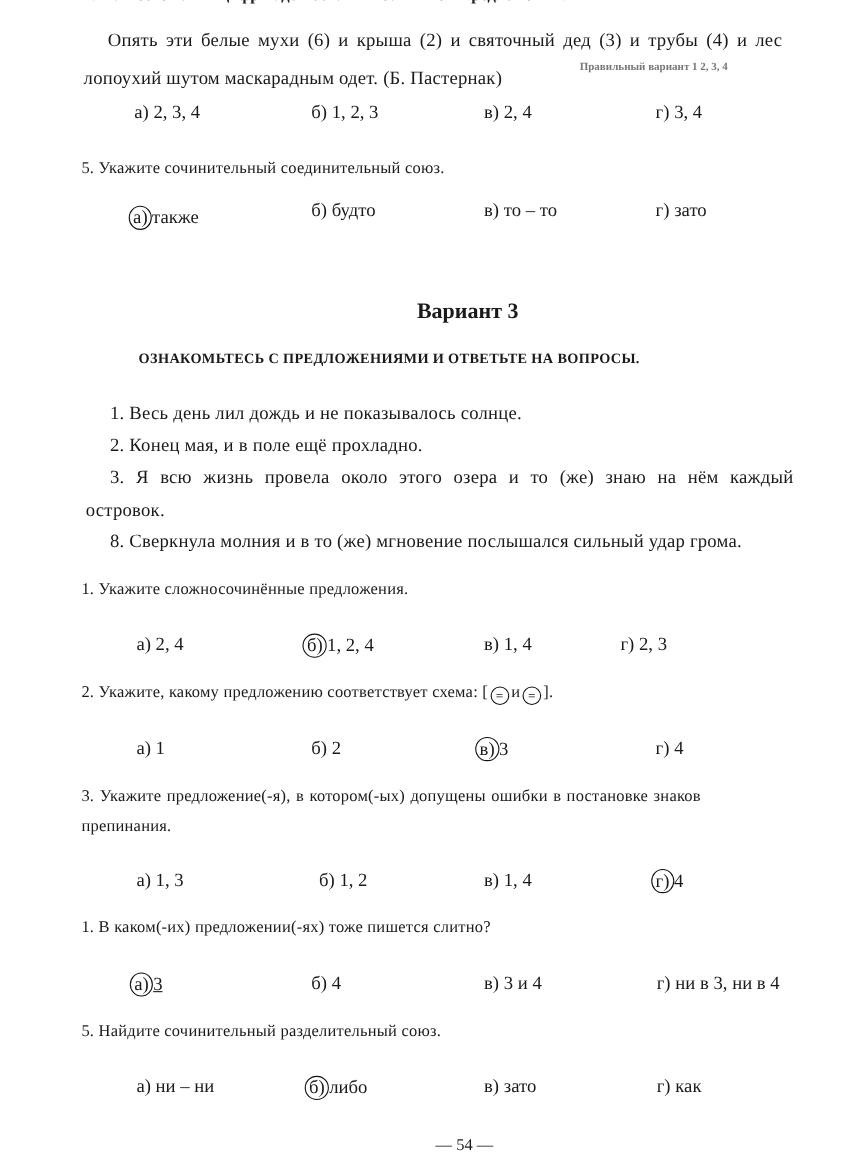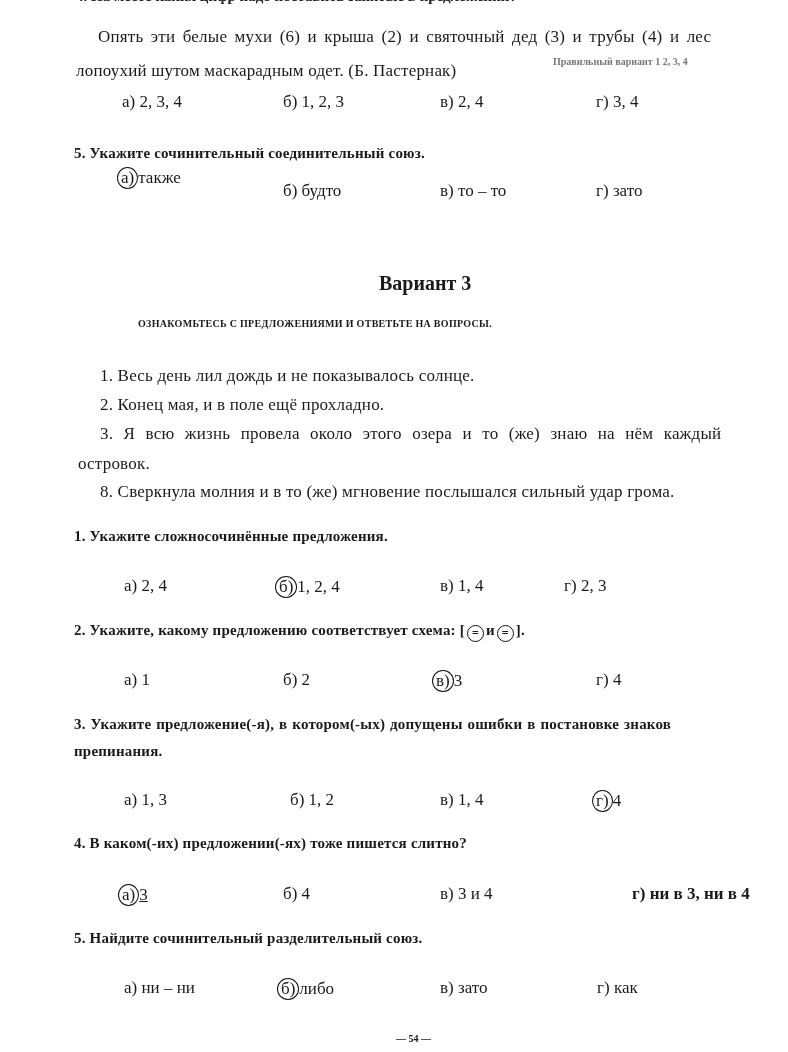--- a/index.html
+++ b/index.html
@@ -1,48 +1,48 @@
 <!DOCTYPE html>
 <html><head>
   <meta charset="utf-8">
   <style>
     html, body { margin: 0; padding: 0; background: #ffffff; }
     body { width: 788px; height: 1052px; position: relative; overflow: hidden;
            font-family: "Liberation Serif", "DejaVu Serif", serif; color: #1a1a1a; }
     .abs { position: absolute; white-space: nowrap; }
     .txt { font-size: 17px; letter-spacing: 0.2px; }
-    .q { font-size: 15px; font-weight: bold; letter-spacing: 0.2px; }
+    .q { font-size: 15px; font-weight: normal; letter-spacing: 0.2px; }
     .opt { font-size: 17px; }
     .circled { display: inline-block; border: 1.5px solid #111; border-radius: 50%;
                padding: 1px 3px; line-height: 18px; margin-left: -5px; }
     .note { font-size: 10px; color: #777; font-weight: bold; }
     .title { font-size: 20px; font-weight: bold; }
-    .caps { font-size: 10px; font-weight: bold; letter-spacing: 0.3px; margin-left: 12px; }
+    .caps { font-size: 13px; font-weight: bold; letter-spacing: 0.3px; }
     .scheme-eq { display: inline-block; width: 15px; height: 15px; border: 1.3px solid #111;
                  border-radius: 50%; text-align: center; line-height: 14px; font-size: 12px;
                  vertical-align: -2px; margin: 0 2px; }
     .cut { color: #222; font-size: 15px; font-weight: bold; }
   </style>
 </head>
 <body>
 
 <div class="abs cut" style="left:76px; top:-12px;">4. На месте каких цифр надо поставить запятые в предложении?</div>
 
 <div class="abs txt" style="left:98px; top:27px; word-spacing:3px;">Опять эти белые мухи (6) и крыша (2) и святочный дед (3) и трубы (4) и лес</div>
 <div class="abs txt" style="left:76px; top:61px;">лопоухий шутом маскарадным одет. (Б. Пастернак)</div>
-<div class="abs note" style="left:553px; top:56px;">Правильный вариант 1 2, 3, 4</div>
+<div class="abs note" style="left:527px; top:56px;">Правильный вариант 1 2, 3, 4</div>
 
 <div class="abs opt" style="left:122px; top:92px;">а) 2, 3, 4</div>
 <div class="abs opt" style="left:283px; top:92px;">б) 1, 2, 3</div>
 <div class="abs opt" style="left:440px; top:92px;">в) 2, 4</div>
 <div class="abs opt" style="left:596px; top:92px;">г) 3, 4</div>
 
 <div class="abs q" style="left:74px; top:145px;">5. Укажите сочинительный соединительный союз.</div>
 
-<div class="abs opt" style="left:122px; top:167px;">
+<div class="abs opt" style="left:122px; top:187px;">
   <span class="circled">а)</span><span>также</span>
 </div>
 <div class="abs opt" style="left:283px; top:181px;">
   <span>б)</span> <span>будто</span>
 </div>
 <div class="abs opt" style="left:440px; top:181px;">
   <span>в)</span> <span>то – то</span>
 </div>
 <div class="abs opt" style="left:596px; top:181px;">
   <span>г)</span> <span>зато</span>
@@ -98,41 +98,41 @@
 <div class="abs opt" style="left:290px; top:790px;">
   <span>б)</span> <span>1, 2</span>
 </div>
 <div class="abs opt" style="left:440px; top:790px;">
   <span>в)</span> <span>1, 4</span>
 </div>
 <div class="abs opt" style="left:597px; top:790px;">
   <span class="circled">г)</span><span>4</span>
 </div>
 
-<div class="abs q" style="left:74px; top:835px;">4. В каком(-их) предложении(-ях) тоже пишется слитно?</div>
+<div class="abs q" style="left:74px; top:835px;">1. В каком(-их) предложении(-ях) тоже пишется слитно?</div>
 <div class="abs opt" style="left:123px; top:884px;text-decoration:underline;">
   <span class="circled">а)</span><span>3</span>
 </div>
 <div class="abs opt" style="left:283px; top:884px;">
   <span>б)</span> <span>4</span>
 </div>
 <div class="abs opt" style="left:440px; top:884px;">
   <span>в)</span> <span>3 и 4</span>
 </div>
-<div class="abs opt" style="left:632px; top:884px;font-weight:bold;">
+<div class="abs opt" style="left:597px; top:884px;">
   <span>г)</span> <span>ни в 3, ни в 4</span>
 </div>
 
 <div class="abs q" style="left:74px; top:930px;">5. Найдите сочинительный разделительный союз.</div>
 <div class="abs opt" style="left:124px; top:978px;">
   <span>а)</span> <span>ни – ни</span>
 </div>
 <div class="abs opt" style="left:282px; top:978px;">
   <span class="circled">б)</span><span>либо</span>
 </div>
 <div class="abs opt" style="left:440px; top:978px;">
   <span>в)</span> <span>зато</span>
 </div>
 <div class="abs opt" style="left:597px; top:978px;">
   <span>г)</span> <span>как</span>
 </div>
 
-<div class="abs" style="left:396px; top:1033px; font-size:10px; font-weight:bold;">— 54 —</div>
+<div class="abs" style="left:396px; top:1033px; font-size:15px; font-weight:normal;">— 54 —</div>
 
 </body></html>

